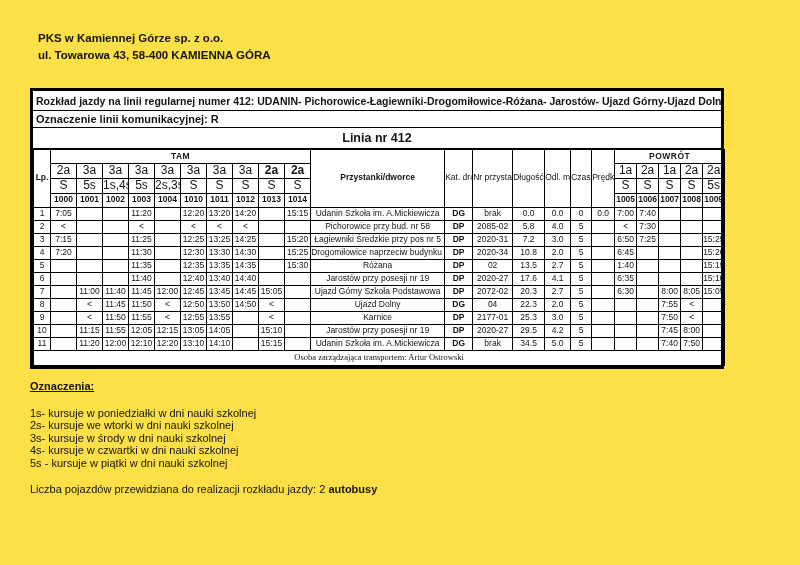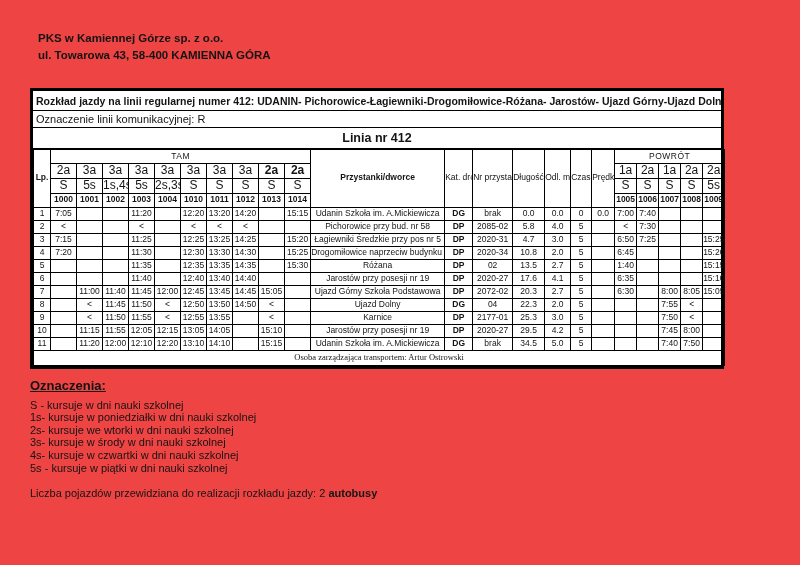--- a/index.html
+++ b/index.html
@@ -1,49 +1,49 @@
 <!DOCTYPE html>
 <html><head>
 <meta charset="utf-8">
 <style>
   html,body{margin:0;padding:0;}
   body{
     width:800px;height:565px;background:#fdfdfd;color:#141414;
     font-family:"Liberation Sans","DejaVu Sans",sans-serif;
     -webkit-font-smoothing:antialiased;
   }
-  .page{position:relative;width:800px;height:565px;overflow:hidden;background:#ef4444;}
+  .page{position:relative;width:800px;height:565px;overflow:hidden;background:#fde047;}
 
   .company{position:absolute;left:38px;top:30px;font-weight:bold;font-size:11.5px;line-height:1.45;}
 
   .doc-box{position:absolute;left:30px;top:88px;width:694px;border:3px solid #000;background:#fff;box-sizing:border-box;}
   .row-title{font-weight:bold;font-size:10.5px;padding:4px 3px 3px 3px;border-bottom:1px solid #000;white-space:nowrap;overflow:hidden;}
-  .row-designation{font-weight:normal;font-size:11px;padding:2px 3px;border-bottom:1px solid #000;}
+  .row-designation{font-weight:bold;font-size:11px;padding:2px 3px;border-bottom:1px solid #000;}
   .row-line{font-weight:bold;font-size:12.5px;text-align:center;padding:3px 4px;border-bottom:1px solid #000;}
 
   table.tt{width:100%;border-collapse:collapse;table-layout:fixed;}
   table.tt th, table.tt td{
     border:1px solid #000;padding:0;text-align:center;vertical-align:middle;
     font-size:8.5px;line-height:1.15;overflow:hidden;white-space:nowrap;
   }
   thead tr{height:14px;}
   tbody tr{height:13px;}
   th.lp{font-weight:bold;font-size:8.5px;}
-  th.dir{font-weight:normal;font-size:9px;letter-spacing:.5px;}
+  th.dir{font-weight:bold;font-size:9px;letter-spacing:.5px;}
   th.stops-h{font-weight:bold;font-size:9px;white-space:normal;}
   th.small-h{font-weight:normal;font-size:6.8px;line-height:1.12;white-space:pre-line;}
   tr.row-codes td{font-size:12px;}
   tr.row-service td.b2a{font-weight:bold;}
   tr.row-course td{font-weight:bold;font-size:8.5px;}
   td.stop{ text-align:left;padding-left:2px;font-size:8px;}
   td.kat{font-weight:bold;}
   td.manager{border:1px solid #000;text-align:left;font-size:10.5px;padding:2px 4px;height:14px;font-family:Liberation Serif, serif;}
 
   .legend{position:absolute;left:30px;top:380px;font-size:11px;line-height:12.6px;}
-  .legend-heading{font-weight:bold;text-decoration:underline;font-size:13px;margin-bottom:6px;}
+  .legend-heading{font-weight:bold;text-decoration:underline;font-size:11px;margin-bottom:14px;}
   .legend-item{margin:0;}
   .fleet{margin-top:13px;font-size:11px;}
   .fleet b{font-weight:bold;}
 </style>
 </head>
 <body>
 
 <div class="page">
 
   <div class="company">
@@ -217,21 +217,21 @@
             <td>11:25</td>
             <td></td>
             <td>12:25</td>
             <td>13:25</td>
             <td>14:25</td>
             <td></td>
             <td>15:20</td>
             <td class="stop">Łagiewniki Średzkie przy pos nr 5</td>
             <td class="kat">DP</td>
             <td>2020-31</td>
-            <td>4.7</td>
+            <td>7.2</td>
             <td>3.0</td>
             <td>5</td>
             <td></td>
             <td>6:50</td>
             <td>7:25</td>
             <td></td>
             <td></td>
             <td>15:25</td>
           </tr>
           <tr>
@@ -439,21 +439,20 @@
         <tr>
           <td class="manager" colspan="23">Osoba zarządzająca transportem:  Artur Ostrowski</td>
         </tr>
       </tfoot>
     </table>
   </div>
 
   <div class="legend">
     <div class="legend-heading">Oznaczenia:</div>
     <div id="legend-list">
-        <div class="legend-item">S - kursuje w dni nauki szkolnej</div>
         <div class="legend-item">1s- kursuje w poniedziałki w dni nauki szkolnej</div>
         <div class="legend-item">2s- kursuje we wtorki w dni nauki szkolnej</div>
         <div class="legend-item">3s- kursuje w środy w dni nauki szkolnej</div>
         <div class="legend-item">4s- kursuje w czwartki w dni nauki szkolnej</div>
         <div class="legend-item">5s - kursuje w piątki w dni nauki szkolnej</div>
       </div>
     <div class="fleet">
       <span>Liczba pojazdów przewidziana do realizacji rozkładu jazdy: 2</span>
       <b>autobusy</b>
     </div>

